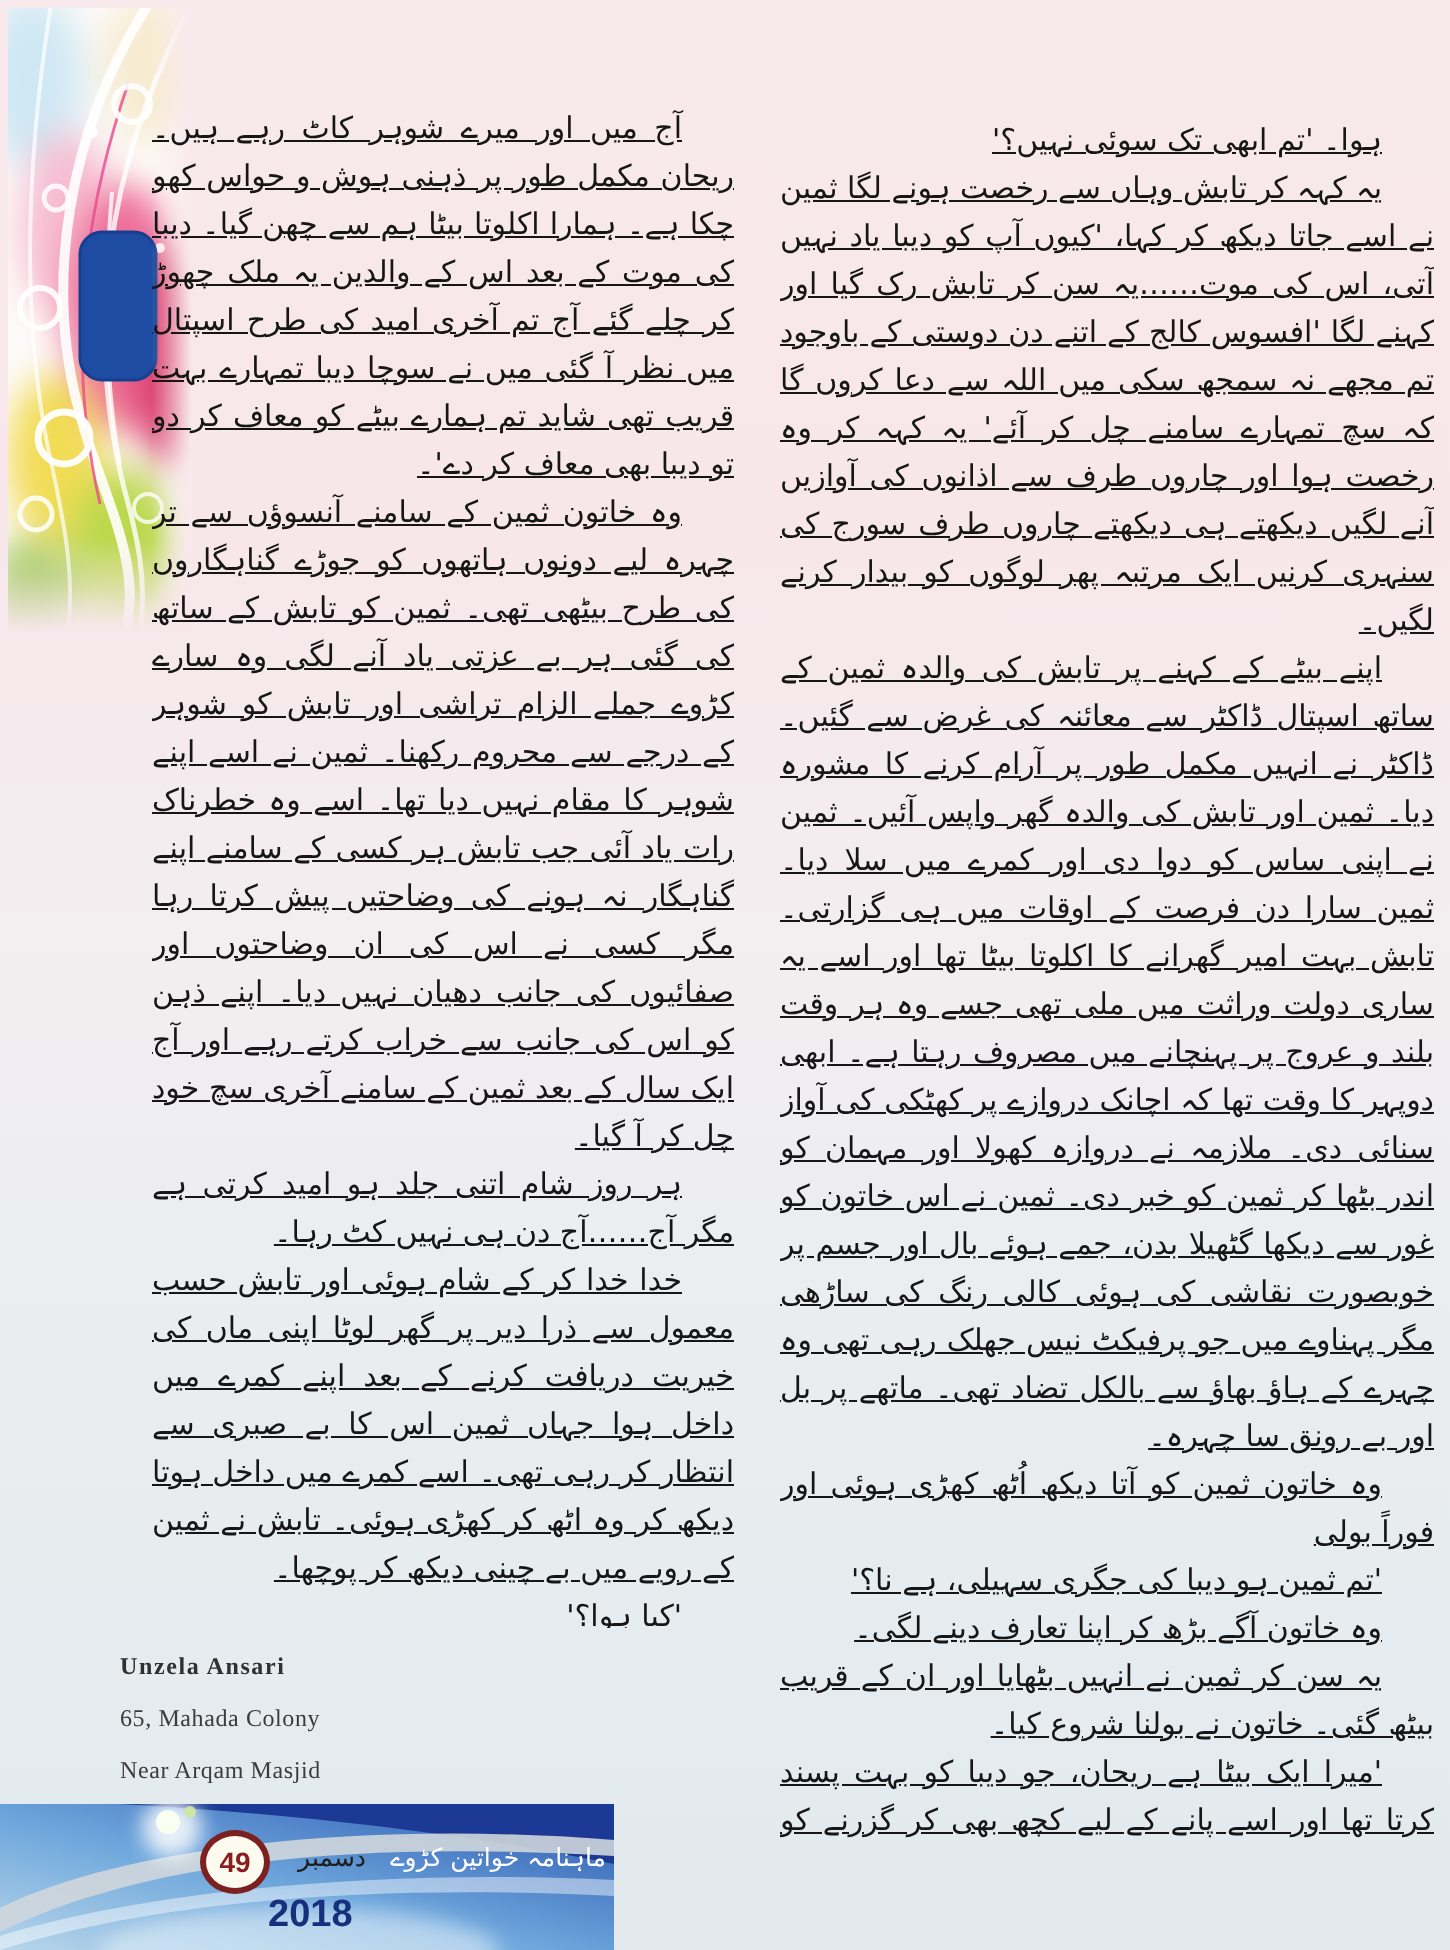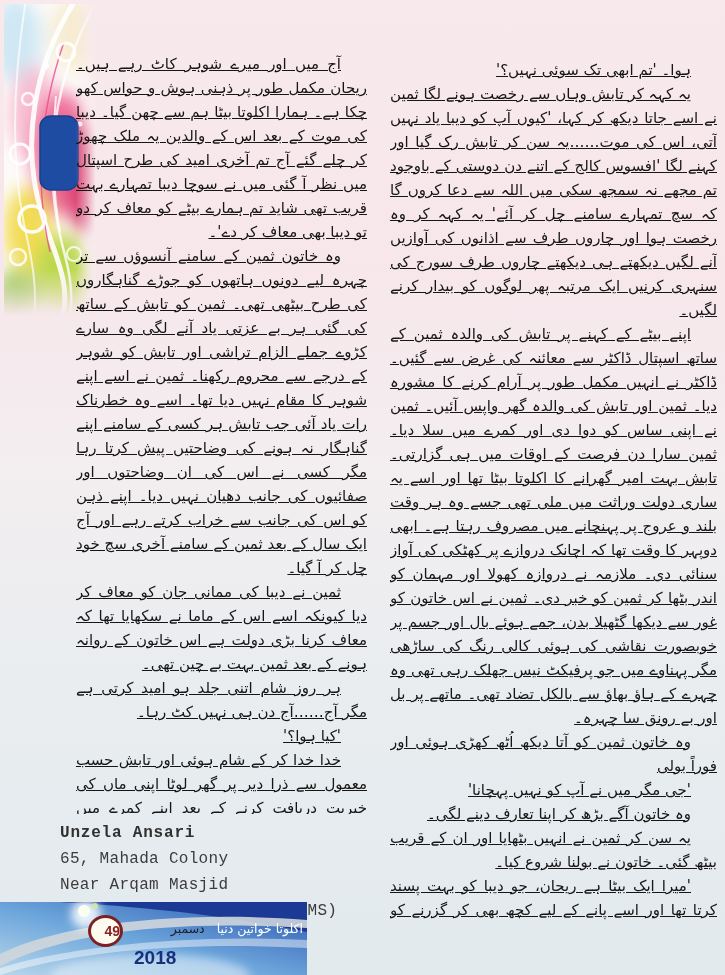--- a/index.html
+++ b/index.html
@@ -6,28 +6,28 @@
   .page{
     position:relative;width:725px;height:975px;margin:0 auto;overflow:hidden;
     background:linear-gradient(180deg,#f8e9ed 0%,#f7e7eb 28%,#f3eef0 48%,#eaedf0 68%,#e2eaee 100%);
     font-family:"DejaVu Sans",sans-serif;
   }
   .corner-art{position:absolute;left:4px;top:4px;width:92px;height:312px;}
   .col{position:absolute;direction:rtl;text-align:justify;color:#161616;overflow:hidden;}
   .col p{margin:0;text-indent:26px;font-size:15px;line-height:24px;text-decoration:underline;}
   .col-right{left:390px;top:58px;width:327px;height:866px;}
   .col-left{left:76px;top:52px;width:291px;height:762px;}
-  .author{position:absolute;left:60px;top:820px;font-family:Liberation Mono, monospace;
-          color:#3c3c3c;font-size:16px;line-height:26px;letter-spacing:.3px;}
+  .author{position:absolute;left:60px;top:820px;font-family:Liberation Serif, serif;
+          color:#3c3c3c;font-size:12px;line-height:26px;letter-spacing:.3px;}
   .author .name{font-weight:bold;color:#303030;letter-spacing:.8px;}
   .addr-line{white-space:nowrap;}
   .footer-band{position:absolute;left:0;top:902px;width:307px;height:73px;}
   .footer-band > svg{position:absolute;left:0;top:0;width:100%;height:100%;}
-  .badge{position:absolute;left:88px;top:13px;width:35px;height:32px;background:#fdfaf0;
-         border:3px solid #7c2020;border-radius:50%;display:flex;align-items:center;justify-content:flex-end;
+  .badge{position:absolute;left:100px;top:13px;width:35px;height:32px;background:#fdfaf0;
+         border:3px solid #7c2020;border-radius:50%;display:flex;align-items:center;justify-content:center;
          font:bold 14px "Liberation Sans",sans-serif;color:#8a1d1d;box-sizing:border-box;}
   .year{position:absolute;left:134px;top:5px;font:bold 19px "Liberation Sans",sans-serif;color:#16307c;margin-top:40px;}
   .magline{position:absolute;right:4px;top:19px;direction:rtl;display:flex;align-items:center;gap:12px;
            font-size:12.5px;font-family:"DejaVu Sans",sans-serif;}
   .mag-title{color:#ffffff;}
   .mag-month{color:#1d1d1d;}
 </style>
 </head>
 <body>
 
@@ -78,33 +78,32 @@
     <rect x="36" y="112" width="38" height="74" rx="11" fill="#1e4ca3" stroke="#16408f" stroke-width="1.5"></rect>
     <rect width="92" height="312" fill="url(#fadeR)"></rect>
     <rect width="92" height="312" fill="url(#fadeB)"></rect>
   </svg>
 
   <div class="col col-right">
       <p class="story-para">ہوا۔ 'تم ابھی تک سوئی نہیں؟'</p>
       <p class="story-para">یہ کہہ کر تابش وہاں سے رخصت ہونے لگا ثمین نے اسے جاتا دیکھ کر کہا، 'کیوں آپ کو دیبا یاد نہیں آتی، اس کی موت……یہ سن کر تابش رک گیا اور کہنے لگا 'افسوس کالج کے اتنے دن دوستی کے باوجود تم مجھے نہ سمجھ سکی میں اللہ سے دعا کروں گا کہ سچ تمہارے سامنے چل کر آئے' یہ کہہ کر وہ رخصت ہوا اور چاروں طرف سے اذانوں کی آوازیں آنے لگیں دیکھتے ہی دیکھتے چاروں طرف سورج کی سنہری کرنیں ایک مرتبہ پھر لوگوں کو بیدار کرنے لگیں۔</p>
       <p class="story-para">اپنے بیٹے کے کہنے پر تابش کی والدہ ثمین کے ساتھ اسپتال ڈاکٹر سے معائنہ کی غرض سے گئیں۔ ڈاکٹر نے انہیں مکمل طور پر آرام کرنے کا مشورہ دیا۔ ثمین اور تابش کی والدہ گھر واپس آئیں۔ ثمین نے اپنی ساس کو دوا دی اور کمرے میں سلا دیا۔ ثمین سارا دن فرصت کے اوقات میں ہی گزارتی۔ تابش بہت امیر گھرانے کا اکلوتا بیٹا تھا اور اسے یہ ساری دولت وراثت میں ملی تھی جسے وہ ہر وقت بلند و عروج پر پہنچانے میں مصروف رہتا ہے۔ ابھی دوپہر کا وقت تھا کہ اچانک دروازے پر کھٹکی کی آواز سنائی دی۔ ملازمہ نے دروازہ کھولا اور مہمان کو اندر بٹھا کر ثمین کو خبر دی۔ ثمین نے اس خاتون کو غور سے دیکھا گٹھیلا بدن، جمے ہوئے بال اور جسم پر خوبصورت نقاشی کی ہوئی کالی رنگ کی ساڑھی مگر پہناوے میں جو پرفیکٹ نیس جھلک رہی تھی وہ چہرے کے ہاؤ بھاؤ سے بالکل تضاد تھی۔ ماتھے پر بل اور بے رونق سا چہرہ۔</p>
       <p class="story-para">وہ خاتون ثمین کو آتا دیکھ اُٹھ کھڑی ہوئی اور فوراً بولی</p>
-      <p class="story-para">'جی مگر میں نے آپ کو نہیں پہچانا'</p>
+      <p class="story-para">'تم ثمین ہو دیبا کی جگری سہیلی، ہے نا؟'</p>
       <p class="story-para">وہ خاتون آگے بڑھ کر اپنا تعارف دینے لگی۔</p>
       <p class="story-para">یہ سن کر ثمین نے انہیں بٹھایا اور ان کے قریب بیٹھ گئی۔ خاتون نے بولنا شروع کیا۔</p>
       <p class="story-para">'میرا ایک بیٹا ہے ریحان، جو دیبا کو بہت پسند کرتا تھا اور اسے پانے کے لیے کچھ بھی کر گزرنے کو تیار تھا مگر دیبا کے والد صاحب نے ہمیں تابش کے بارے بتایا اور انکار کر دیا جس کی وجہ سے ریحان دن بہ دن پاگلوں سی حرکتیں کرنے لگا اور ایک رات موقع دیکھ کر اس نے دیبا کے ساتھ……' یہ جملہ کہتے ہوئے ان کی آنکھوں سے آنسو گرنے لگے' اس نے پھول سی نازک بچی کے ساتھ بہت برا سلوک کیا جس کے نتیجے میں وہ لڑکی جس کا کوئی قصور نہ تھا بدکرداروں کی طرح مر گئی اور اس کی موت کی سزا!</p>
     </div>
 
   <div class="col col-left">
       <p class="story-para">آج میں اور میرے شوہر کاٹ رہے ہیں۔ ریحان مکمل طور پر ذہنی ہوش و حواس کھو چکا ہے۔ ہمارا اکلوتا بیٹا ہم سے چھن گیا۔ دیبا کی موت کے بعد اس کے والدین یہ ملک چھوڑ کر چلے گئے آج تم آخری امید کی طرح اسپتال میں نظر آ گئی میں نے سوچا دیبا تمہارے بہت قریب تھی شاید تم ہمارے بیٹے کو معاف کر دو تو دیبا بھی معاف کر دے'۔</p>
       <p class="story-para">وہ خاتون ثمین کے سامنے آنسوؤں سے تر چہرہ لیے دونوں ہاتھوں کو جوڑے گناہگاروں کی طرح بیٹھی تھی۔ ثمین کو تابش کے ساتھ کی گئی ہر بے عزتی یاد آنے لگی وہ سارے کڑوے جملے الزام تراشی اور تابش کو شوہر کے درجے سے محروم رکھنا۔ ثمین نے اسے اپنے شوہر کا مقام نہیں دیا تھا۔ اسے وہ خطرناک رات یاد آئی جب تابش ہر کسی کے سامنے اپنے گناہگار نہ ہونے کی وضاحتیں پیش کرتا رہا مگر کسی نے اس کی ان وضاحتوں اور صفائیوں کی جانب دھیان نہیں دیا۔ اپنے ذہن کو اس کی جانب سے خراب کرتے رہے اور آج ایک سال کے بعد ثمین کے سامنے آخری سچ خود چل کر آ گیا۔</p>
-      <p class="story-para">ثمین نے دیبا کی ممانی جان کو معاف کر دیا کیونکہ اسے اس کے ماما نے سکھایا تھا کہ معاف کرنا بڑی دولت ہے اس خاتون کے روانہ ہونے کے بعد ثمین بہت بے چین تھی۔</p>
       <p class="story-para">ہر روز شام اتنی جلد ہو امید کرتی ہے مگر آج……آج دن ہی نہیں کٹ رہا۔</p>
+      <p class="story-para">خدا خدا کر کے شام ہوئی اور تابش حسب معمول سے ذرا دیر پر گھر لوٹا اپنی ماں کی خیریت دریافت کرنے کے بعد اپنے کمرے میں داخل ہوا جہاں ثمین اس کا بے صبری سے انتظار کر رہی تھی۔ اسے کمرے میں داخل ہوتا دیکھ کر وہ اٹھ کر کھڑی ہوئی۔ تابش نے ثمین کے رویے میں بے چینی دیکھ کر پوچھا۔</p>
       <p class="story-para">'کیا ہوا؟'</p>
-      <p class="story-para">خدا خدا کر کے شام ہوئی اور تابش حسب معمول سے ذرا دیر پر گھر لوٹا اپنی ماں کی خیریت دریافت کرنے کے بعد اپنے کمرے میں داخل ہوا جہاں ثمین اس کا بے صبری سے انتظار کر رہی تھی۔ اسے کمرے میں داخل ہوتا دیکھ کر وہ اٹھ کر کھڑی ہوئی۔ تابش نے ثمین کے رویے میں بے چینی دیکھ کر پوچھا۔</p>
       <p class="story-para">ثمین دو قدم آگے بڑھ کر بولی آج دیبا کی ممانی آئی تھیں اور ……اور وہ۔ تابش مسکرانے لگا اور ثمین کا جملہ مکمل کرتے ہوئے بولا۔</p>
     </div>
 
   <div class="author">
     <div class="name">Unzela Ansari</div>
     <div>
         <div class="addr-line">65, Mahada Colony</div>
         <div class="addr-line">Near Arqam Masjid</div>
         <div class="addr-line">Malegaon (Nasik)-423203 (MS)</div>
       </div>
@@ -129,18 +128,18 @@
       <ellipse cx="150" cy="74" rx="100" ry="22" fill="#e9f3fa" opacity="0.55" filter="url(#fblur)"></ellipse>
       <circle cx="86" cy="12" r="15" fill="#ffffff" opacity="0.85" filter="url(#fblur)"></circle>
       <circle cx="84" cy="9" r="6" fill="#fbfff2"></circle>
       <circle cx="95" cy="4" r="3" fill="#cfe9a0" opacity="0.9"></circle>
     </svg>
     <div class="badge">
       <span>49</span>
     </div>
     <div class="year">2018</div>
     <div class="magline">
-      <span class="mag-title">اکلوتا خواتین دنیا</span>
+      <span class="mag-title">ماہنامہ خواتین کڑوے</span>
       <span class="mag-month">دسمبر</span>
     </div>
   </div>
 
 </div>
 
 </body></html>

